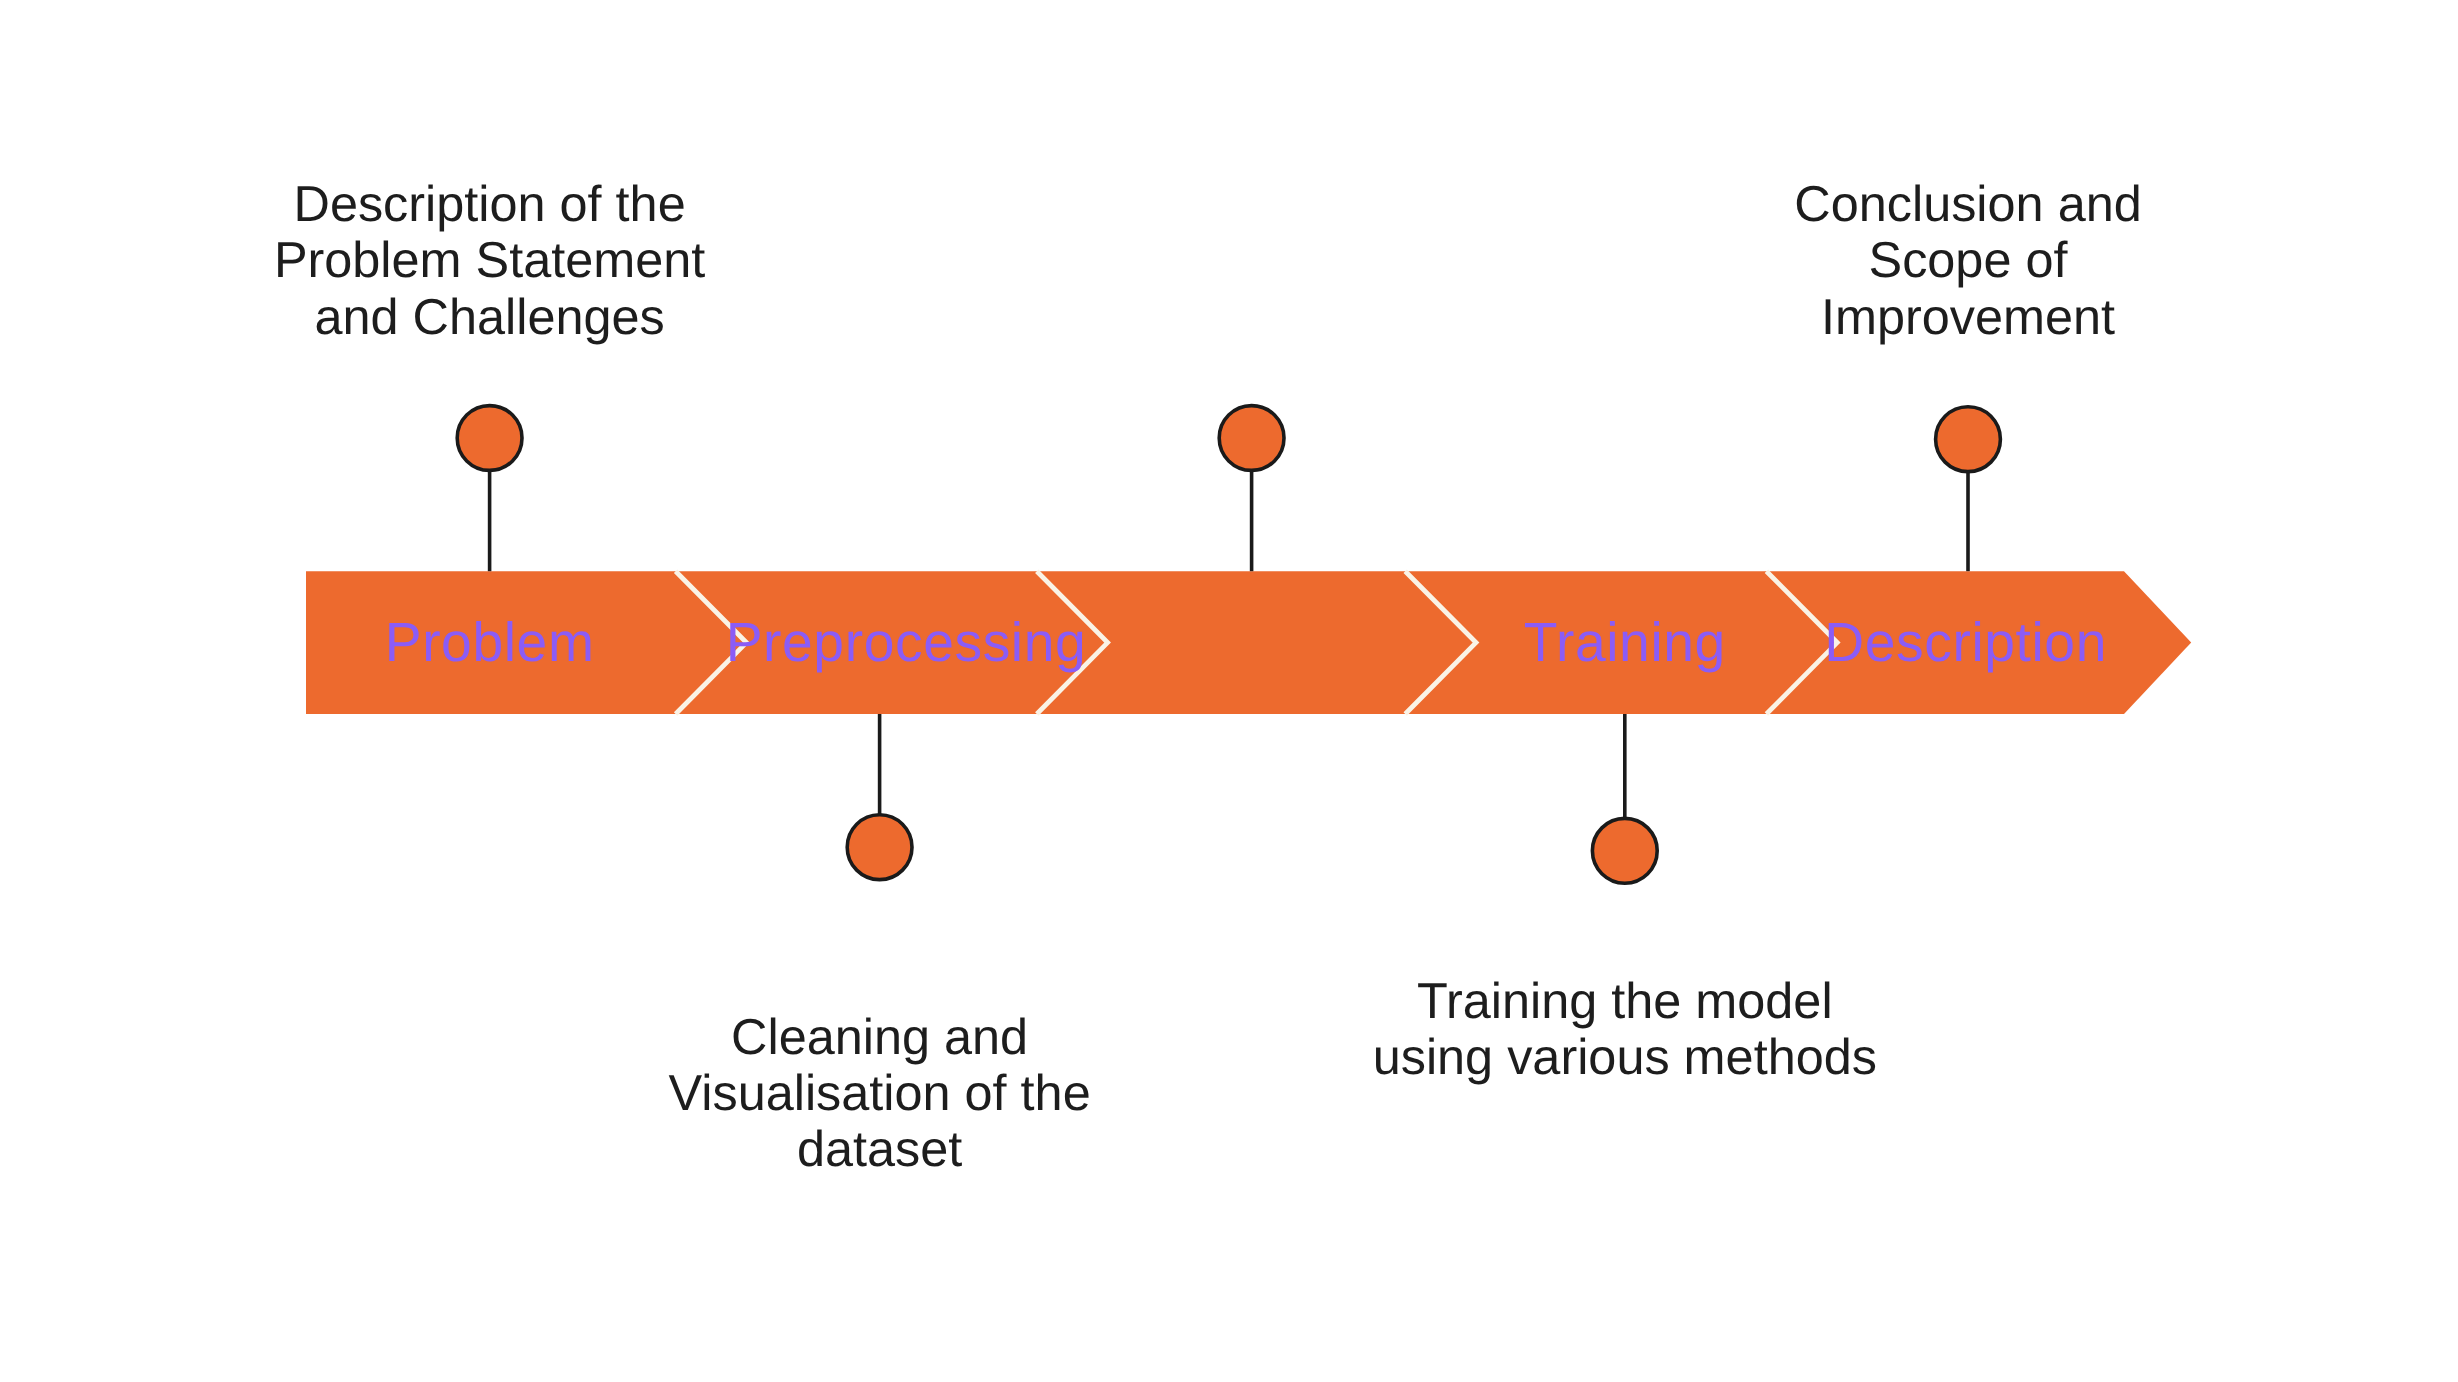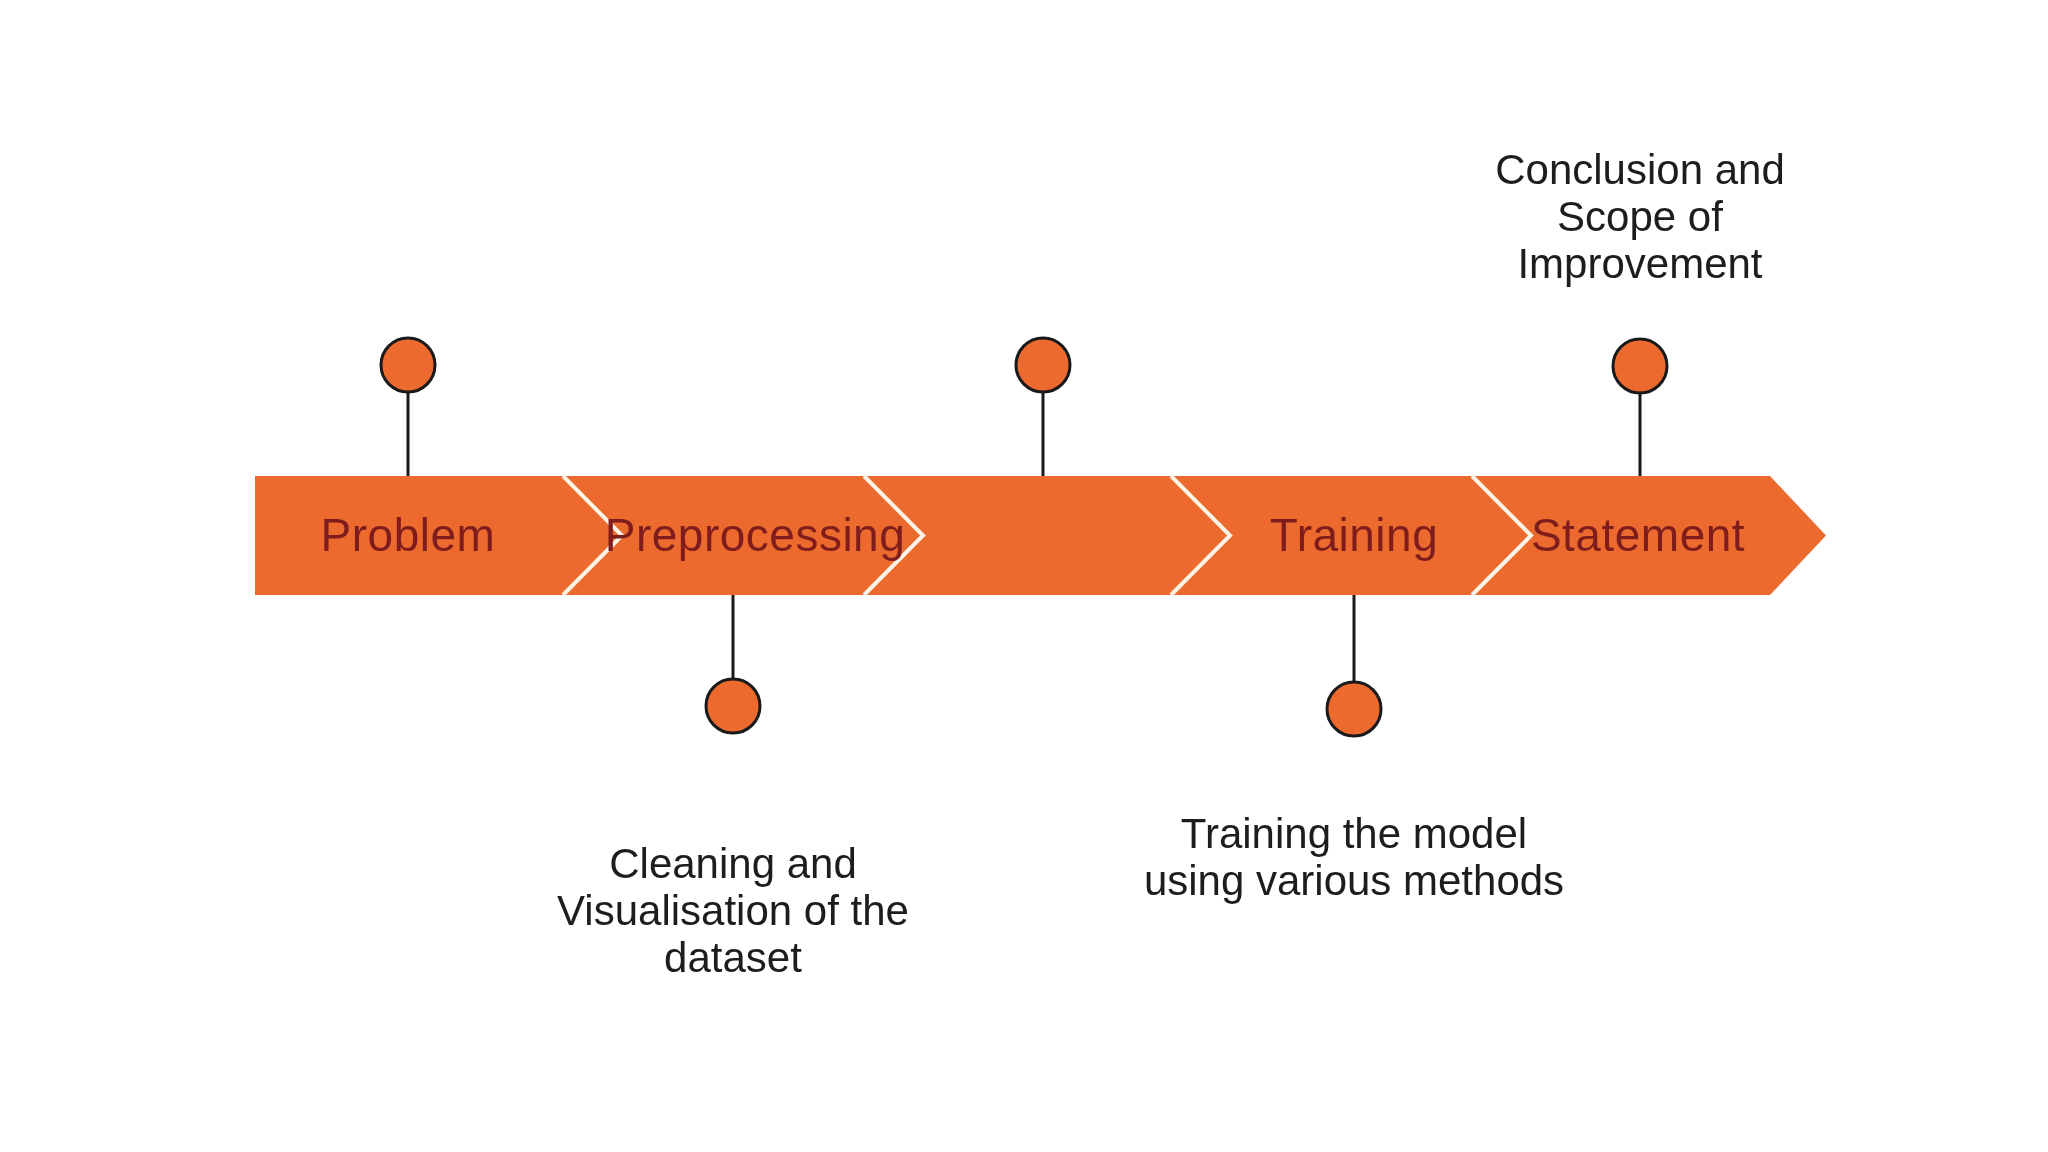--- a/index.html
+++ b/index.html
@@ -19,21 +19,21 @@
     position: absolute;
     left: 0;
     top: 0;
     width: 2048px;
     height: 1152px;
   }
   .stage-label {
     position: absolute;
     top: 535px;
     transform: translate(-50%, -50%);
-    color: #7f1d1d;
+    color: #8b5cf6;
     font-size: 46px;
     line-height: 1;
     white-space: nowrap;
     letter-spacing: 0.5px;
   }
   .annotation {
     position: absolute;
     transform: translateX(-50%);
     color: #1d1d1d;
     font-size: 42px;
@@ -66,22 +66,25 @@
     <circle cx="408" cy="365" r="27" fill="#ED6A2E" stroke="#1A1A1A" stroke-width="3"></circle>
     <circle cx="1043" cy="365" r="27" fill="#ED6A2E" stroke="#1A1A1A" stroke-width="3"></circle>
     <circle cx="1640" cy="366" r="27" fill="#ED6A2E" stroke="#1A1A1A" stroke-width="3"></circle>
     <circle cx="733" cy="706" r="27" fill="#ED6A2E" stroke="#1A1A1A" stroke-width="3"></circle>
     <circle cx="1354" cy="709" r="27" fill="#ED6A2E" stroke="#1A1A1A" stroke-width="3"></circle>
   </svg>
 
   <div class="stage-label" style="left:408px">Problem</div>
   <div class="stage-label" style="left:755px">Preprocessing</div>
   <div class="stage-label" style="left:1354px">Training</div>
-  <div class="stage-label" style="left:1638px">Statement</div>
+  <div class="stage-label" style="left:1638px">Description</div>
 
+  <div class="annotation" style="left:408px; top:146px">Description of the
+Problem Statement
+and Challenges</div>
   <div class="annotation" style="left:1640px; top:146px">Conclusion and
 Scope of
 Improvement</div>
 
   <div class="annotation" style="left:733px; top:840px">Cleaning and
 Visualisation of the
 dataset</div>
   <div class="annotation" style="left:1354px; top:810px">Training the model
 using various methods</div>
 

